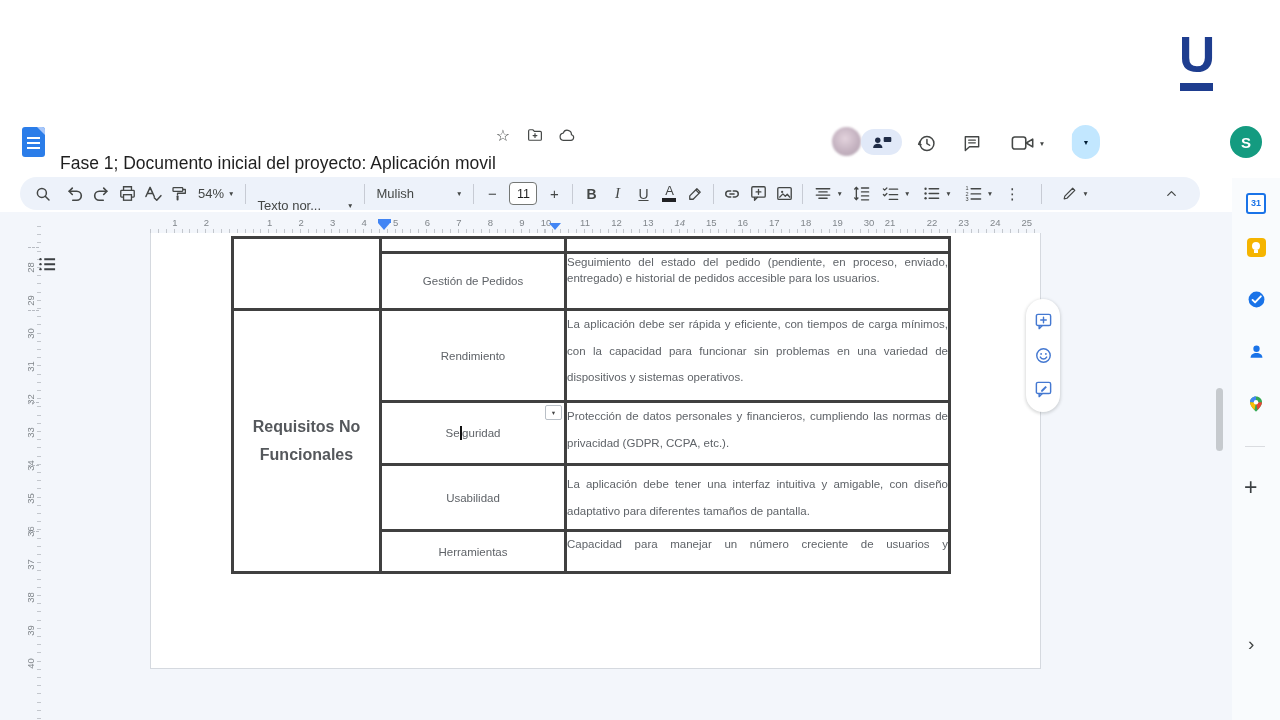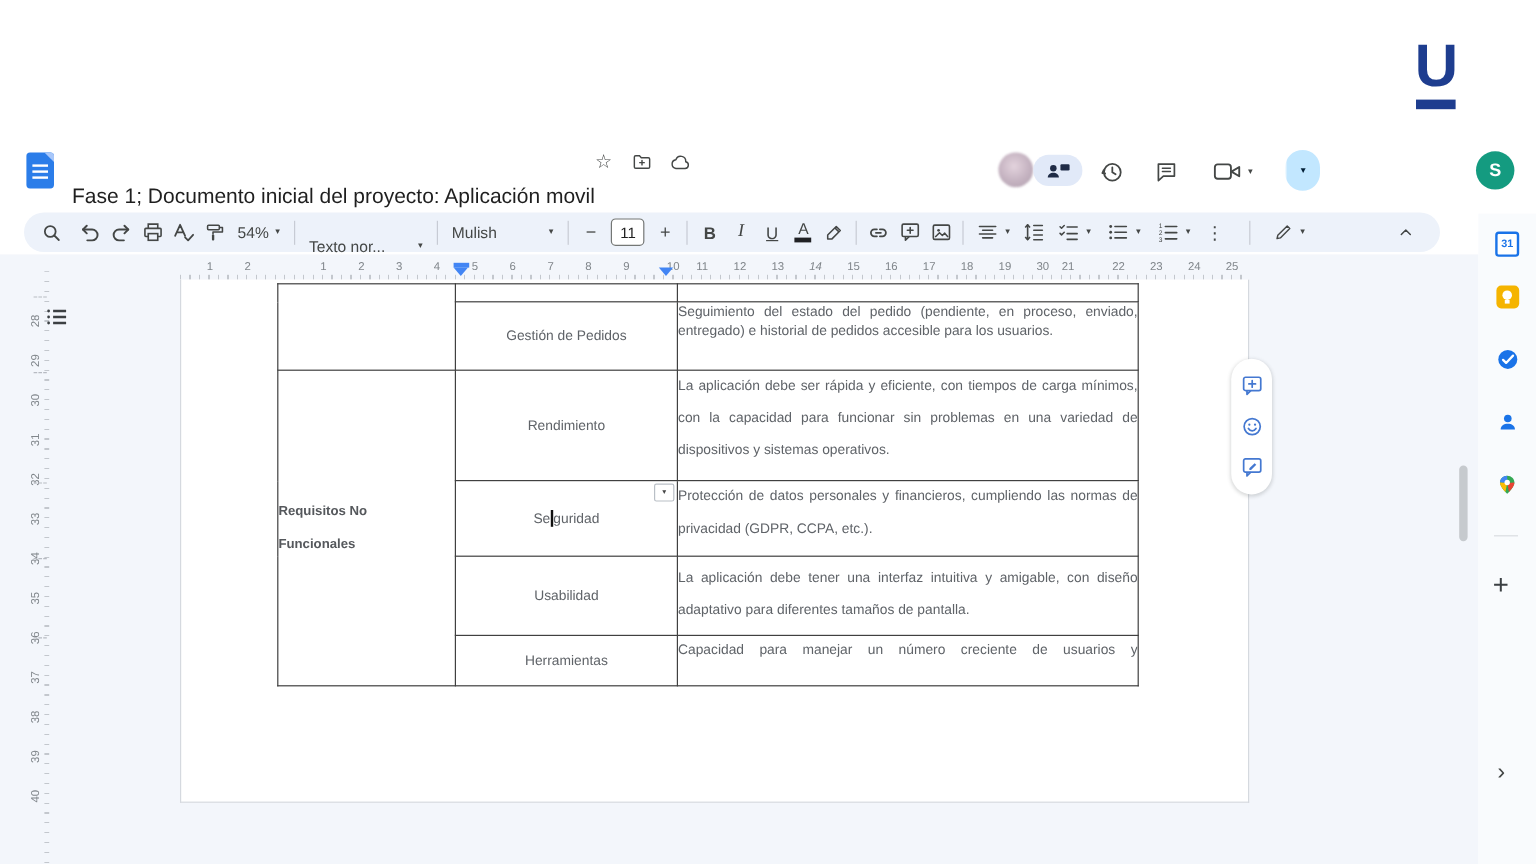--- a/index.html
+++ b/index.html
@@ -71,24 +71,24 @@
 
   .ind-marker{position:absolute;}
   .ind-bar{width:13px;height:3.5px;background:#4285f4;}
   .ind-tri{width:0;height:0;border-left:6.5px solid transparent;border-right:6.5px solid transparent;border-top:7px solid #4285f4;}
 
   .outline-btn{position:absolute;left:38px;top:44px;width:20px;height:18px;color:#3c4043;}
 
   .page{position:absolute;left:150px;top:21px;width:891px;height:436px;background:#fff;border:1px solid #d5d9df;border-top:none;box-sizing:border-box;}
 
   table.doc-table{position:absolute;left:80px;top:3px;border-collapse:collapse;table-layout:fixed;width:717px;font-size:11.5px;color:#5f6368;}
-  table.doc-table td{border:1px solid #404040;padding:0;overflow:hidden;}
+  table.doc-table td{border:3px solid #404040;padding:0;overflow:hidden;}
   td.c-name{text-align:center;vertical-align:middle;color:#5f6368;}
   td.c-desc{vertical-align:top;text-align:justify;padding:2px 6px 2px 7px;color:#5f6368;}
-  td.c-group{vertical-align:middle;font-weight:700;color:#55585c;line-height:28px;font-size:11px;}
+  td.c-group{text-align:center;vertical-align:middle;font-weight:700;color:#55585c;line-height:28px;font-size:16px;}
   .lh16{line-height:16px;padding-top:4px;}
   .lh26{line-height:26.5px;}
   .lh27{line-height:27px;}
   .lh25{line-height:25px;padding-top:7px;text-align-last:justify;}
   .seg-cell{position:relative;}
   .cell-dd{position:absolute;right:2px;top:2px;width:15px;height:13px;background:#fff;border:1px solid #b9bfc6;border-radius:2px;font-size:5.5px;color:#444;display:flex;align-items:center;justify-content:center;}
   .caret-line{display:inline-block;width:1.5px;height:14px;background:#111;vertical-align:-3px;margin:0 0.5px;}
 
   .float-pill{position:absolute;left:1026px;top:299px;width:34px;height:113px;background:#fff;border-radius:17px;box-shadow:0 1px 3px 1px rgba(60,64,67,.18);display:flex;flex-direction:column;align-items:center;justify-content:space-around;padding:6px 0;box-sizing:border-box;color:#4478d1;}
   .fp-icon{width:20px;height:20px;display:flex;align-items:center;justify-content:center;}
@@ -319,21 +319,21 @@
           <span class="rnum" style="left: 24.9px;">1</span>
           <span class="rnum" style="left: 119.55px;">1</span>
           <span class="rnum" style="left: 151.1px;">2</span>
           <span class="rnum" style="left: 182.65px;">3</span>
           <span class="rnum" style="left: 214.2px;">4</span>
           <span class="rnum" style="left: 245.75px;">5</span>
           <span class="rnum" style="left: 277.3px;">6</span>
           <span class="rnum" style="left: 308.85px;">7</span>
           <span class="rnum" style="left: 340.4px;">8</span>
           <span class="rnum" style="left: 371.95px;">9</span>
-          <span class="rnum" style="left: 411px;">10</span>
+          <span class="rnum" style="left: 396px;">10</span>
           <span class="rnum" style="left: 435.05px;">11</span>
           <span class="rnum" style="left: 466.6px;">12</span>
           <span class="rnum" style="left: 498.15px;">13</span>
           <span class="rnum" style="left: 529.7px; font-style: italic;">14</span>
           <span class="rnum" style="left: 561.25px;">15</span>
           <span class="rnum" style="left: 592.8px;">16</span>
           <span class="rnum" style="left: 624.35px;">17</span>
           <span class="rnum" style="left: 655.9px;">18</span>
           <span class="rnum" style="left: 687.45px;">19</span>
           <span class="rnum" style="left: 719px;">30</span>

